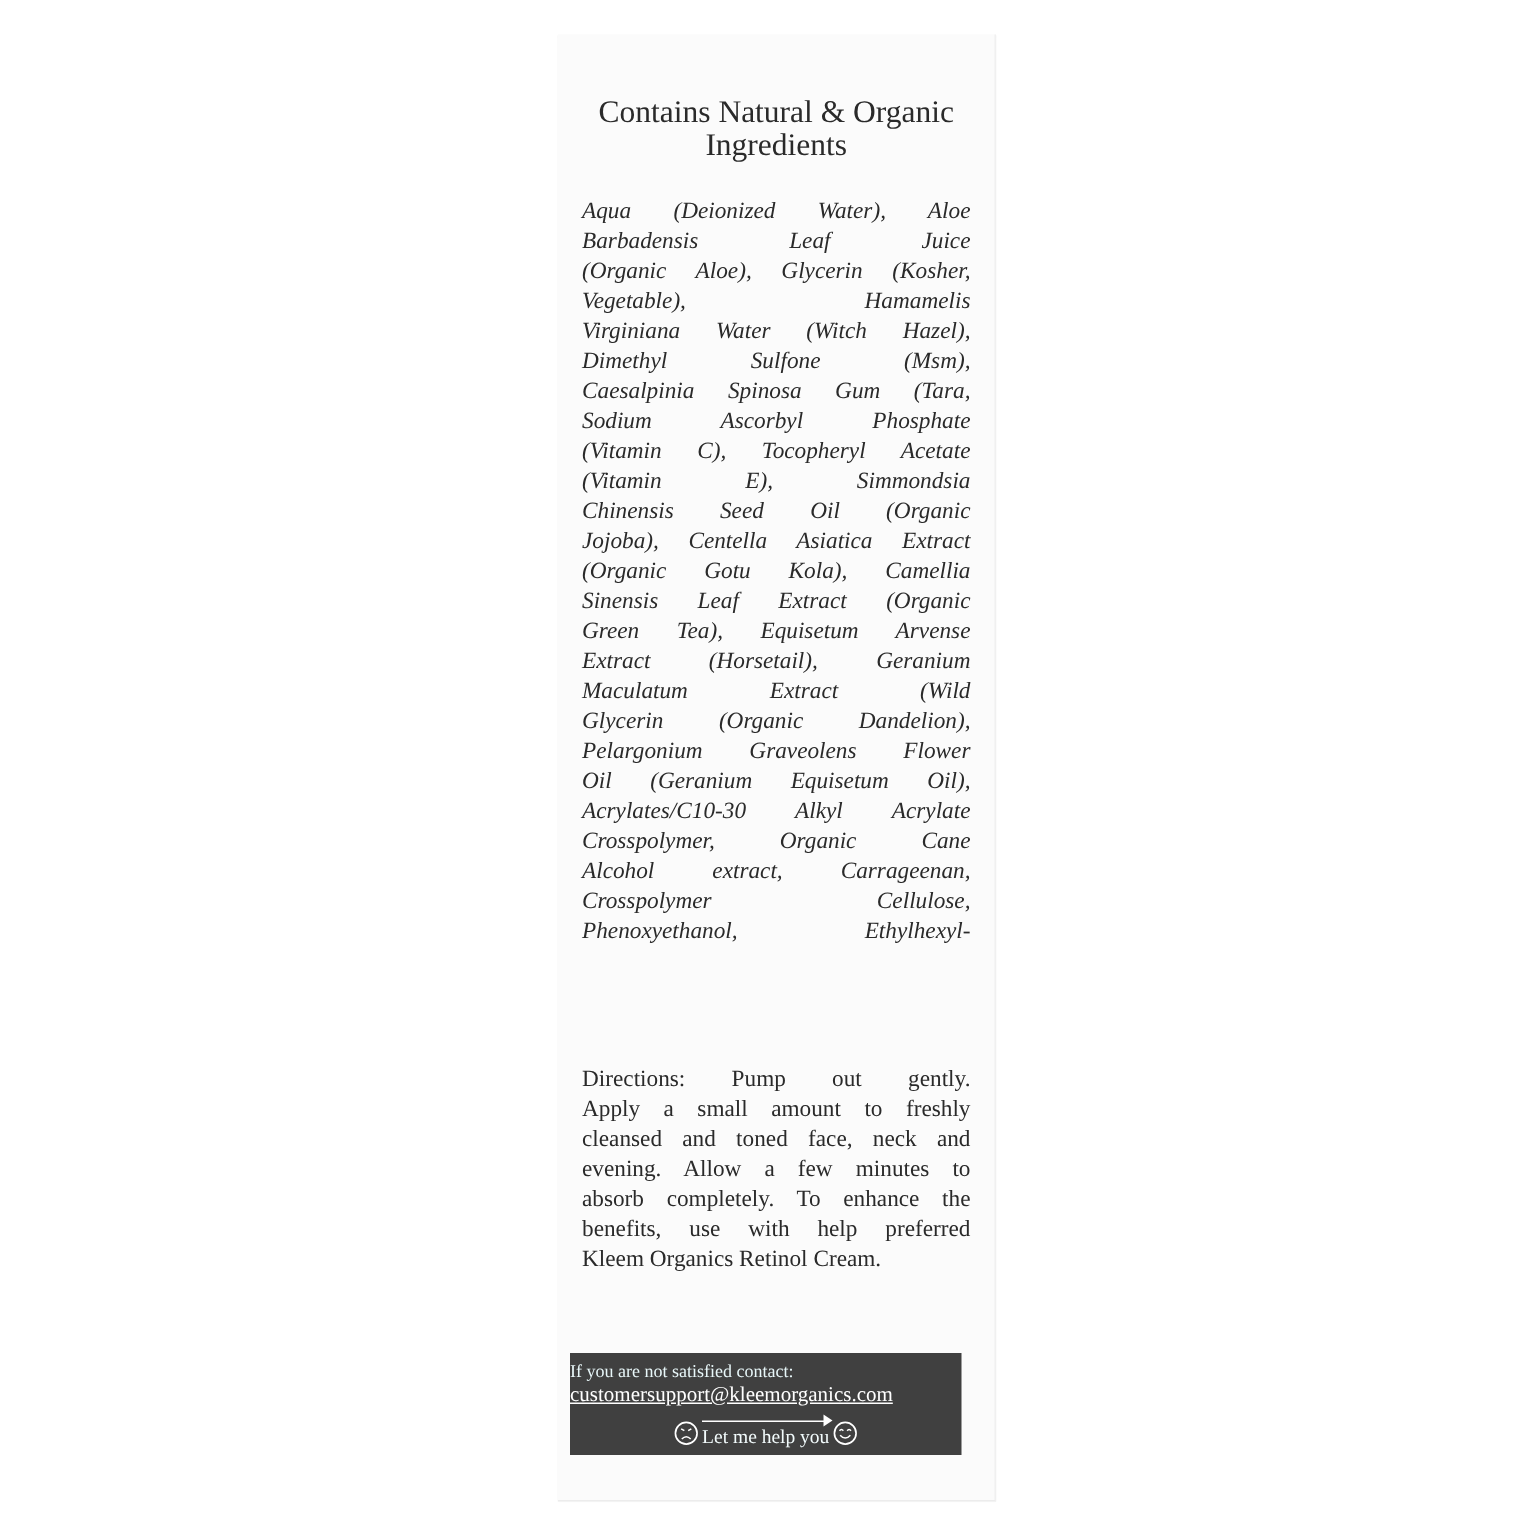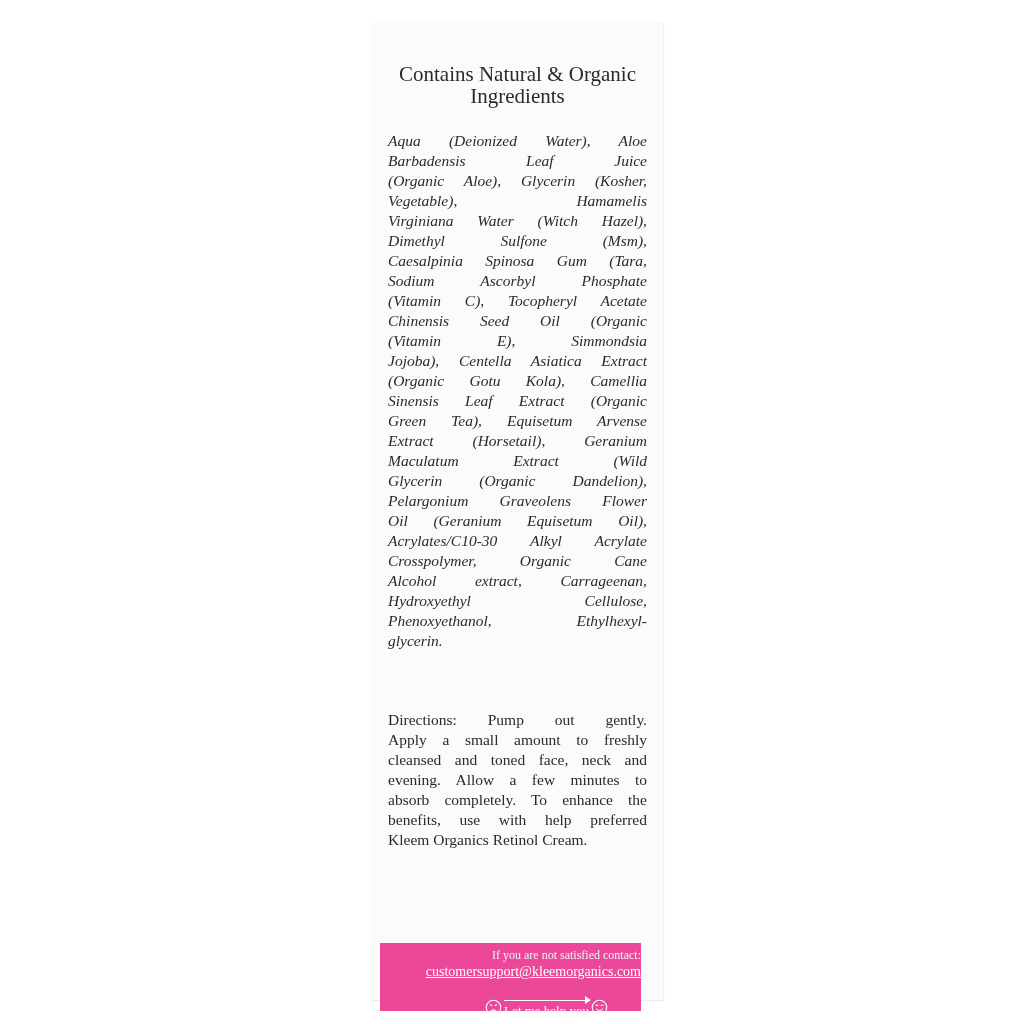--- a/index.html
+++ b/index.html
@@ -67,25 +67,24 @@
     }
     .directions .line.last {
       text-align-last: left;
     }
     .support-panel {
       position: absolute;
       left: 8px;
       top: 879px;
       width: 261px;
       height: 68px;
-      background: #ec4899;
+      background: #404040;
       color: #f2fbfc;
-      text-align: right;
+      text-align: left;
       font-family: "Liberation Serif", "DejaVu Serif", serif;
-      margin-top: 41px;
     }
     .support-line1 {
       position: absolute;
       top: 5px;
       left: 0;
       width: 100%;
       font-size: 12px;
       line-height: 14px;
       color: #e8f7f9;
     }
@@ -95,28 +94,27 @@
       left: 0;
       width: 100%;
       font-size: 14px;
       line-height: 17px;
       color: #ffffff;
       text-decoration: underline;
       cursor: pointer;
     }
     .support-help {
       position: absolute;
-      top: 52px;
+      top: 41px;
       left: 0;
       width: 100%;
       height: 24px;
       display: flex;
       justify-content: center;
       align-items: flex-end;
-      padding-left: 36px;
     }
     .face {
       width: 17px;
       height: 17px;
       display: inline-block;
       margin-bottom: 3px;
     }
     .arrow-wrap {
       position: relative;
       display: inline-block;
@@ -159,37 +157,36 @@
   <div class="ingredients">
     <span class="line">Aqua (Deionized Water), Aloe</span>
     <span class="line">Barbadensis Leaf Juice</span>
     <span class="line">(Organic Aloe), Glycerin (Kosher,</span>
     <span class="line">Vegetable), Hamamelis</span>
     <span class="line">Virginiana Water (Witch Hazel),</span>
     <span class="line">Dimethyl Sulfone (Msm),</span>
     <span class="line">Caesalpinia Spinosa Gum (Tara,</span>
     <span class="line">Sodium Ascorbyl Phosphate</span>
     <span class="line">(Vitamin C), Tocopheryl Acetate</span>
+    <span class="line">(Vitamin E), Simmondsia</span>
     <span class="line">Chinensis Seed Oil (Organic</span>
-    <span class="line">(Vitamin E), Simmondsia</span>
     <span class="line">Jojoba), Centella Asiatica Extract</span>
     <span class="line">(Organic Gotu Kola), Camellia</span>
     <span class="line">Sinensis Leaf Extract (Organic</span>
     <span class="line">Green Tea), Equisetum Arvense</span>
     <span class="line">Extract (Horsetail), Geranium</span>
     <span class="line">Maculatum Extract (Wild</span>
     <span class="line">Glycerin (Organic Dandelion),</span>
     <span class="line">Pelargonium Graveolens Flower</span>
     <span class="line">Oil (Geranium Equisetum Oil),</span>
     <span class="line">Acrylates/C10-30 Alkyl Acrylate</span>
     <span class="line">Crosspolymer, Organic Cane</span>
     <span class="line">Alcohol extract, Carrageenan,</span>
-    <span class="line">Hydroxyethyl Cellulose,</span>
+    <span class="line">Crosspolymer Cellulose,</span>
     <span class="line">Phenoxyethanol, Ethylhexyl-</span>
-    <span class="line last">glycerin.</span>
   </div>
 
   <div class="directions">
     <span class="line">Directions: Pump out gently.</span>
     <span class="line">Apply a small amount to freshly</span>
     <span class="line">cleansed and toned face, neck and</span>
     <span class="line">evening. Allow a few minutes to</span>
     <span class="line">absorb completely. To enhance the</span>
     <span class="line">benefits, use with help preferred</span>
     <span class="line last">Kleem Organics Retinol Cream.</span>

